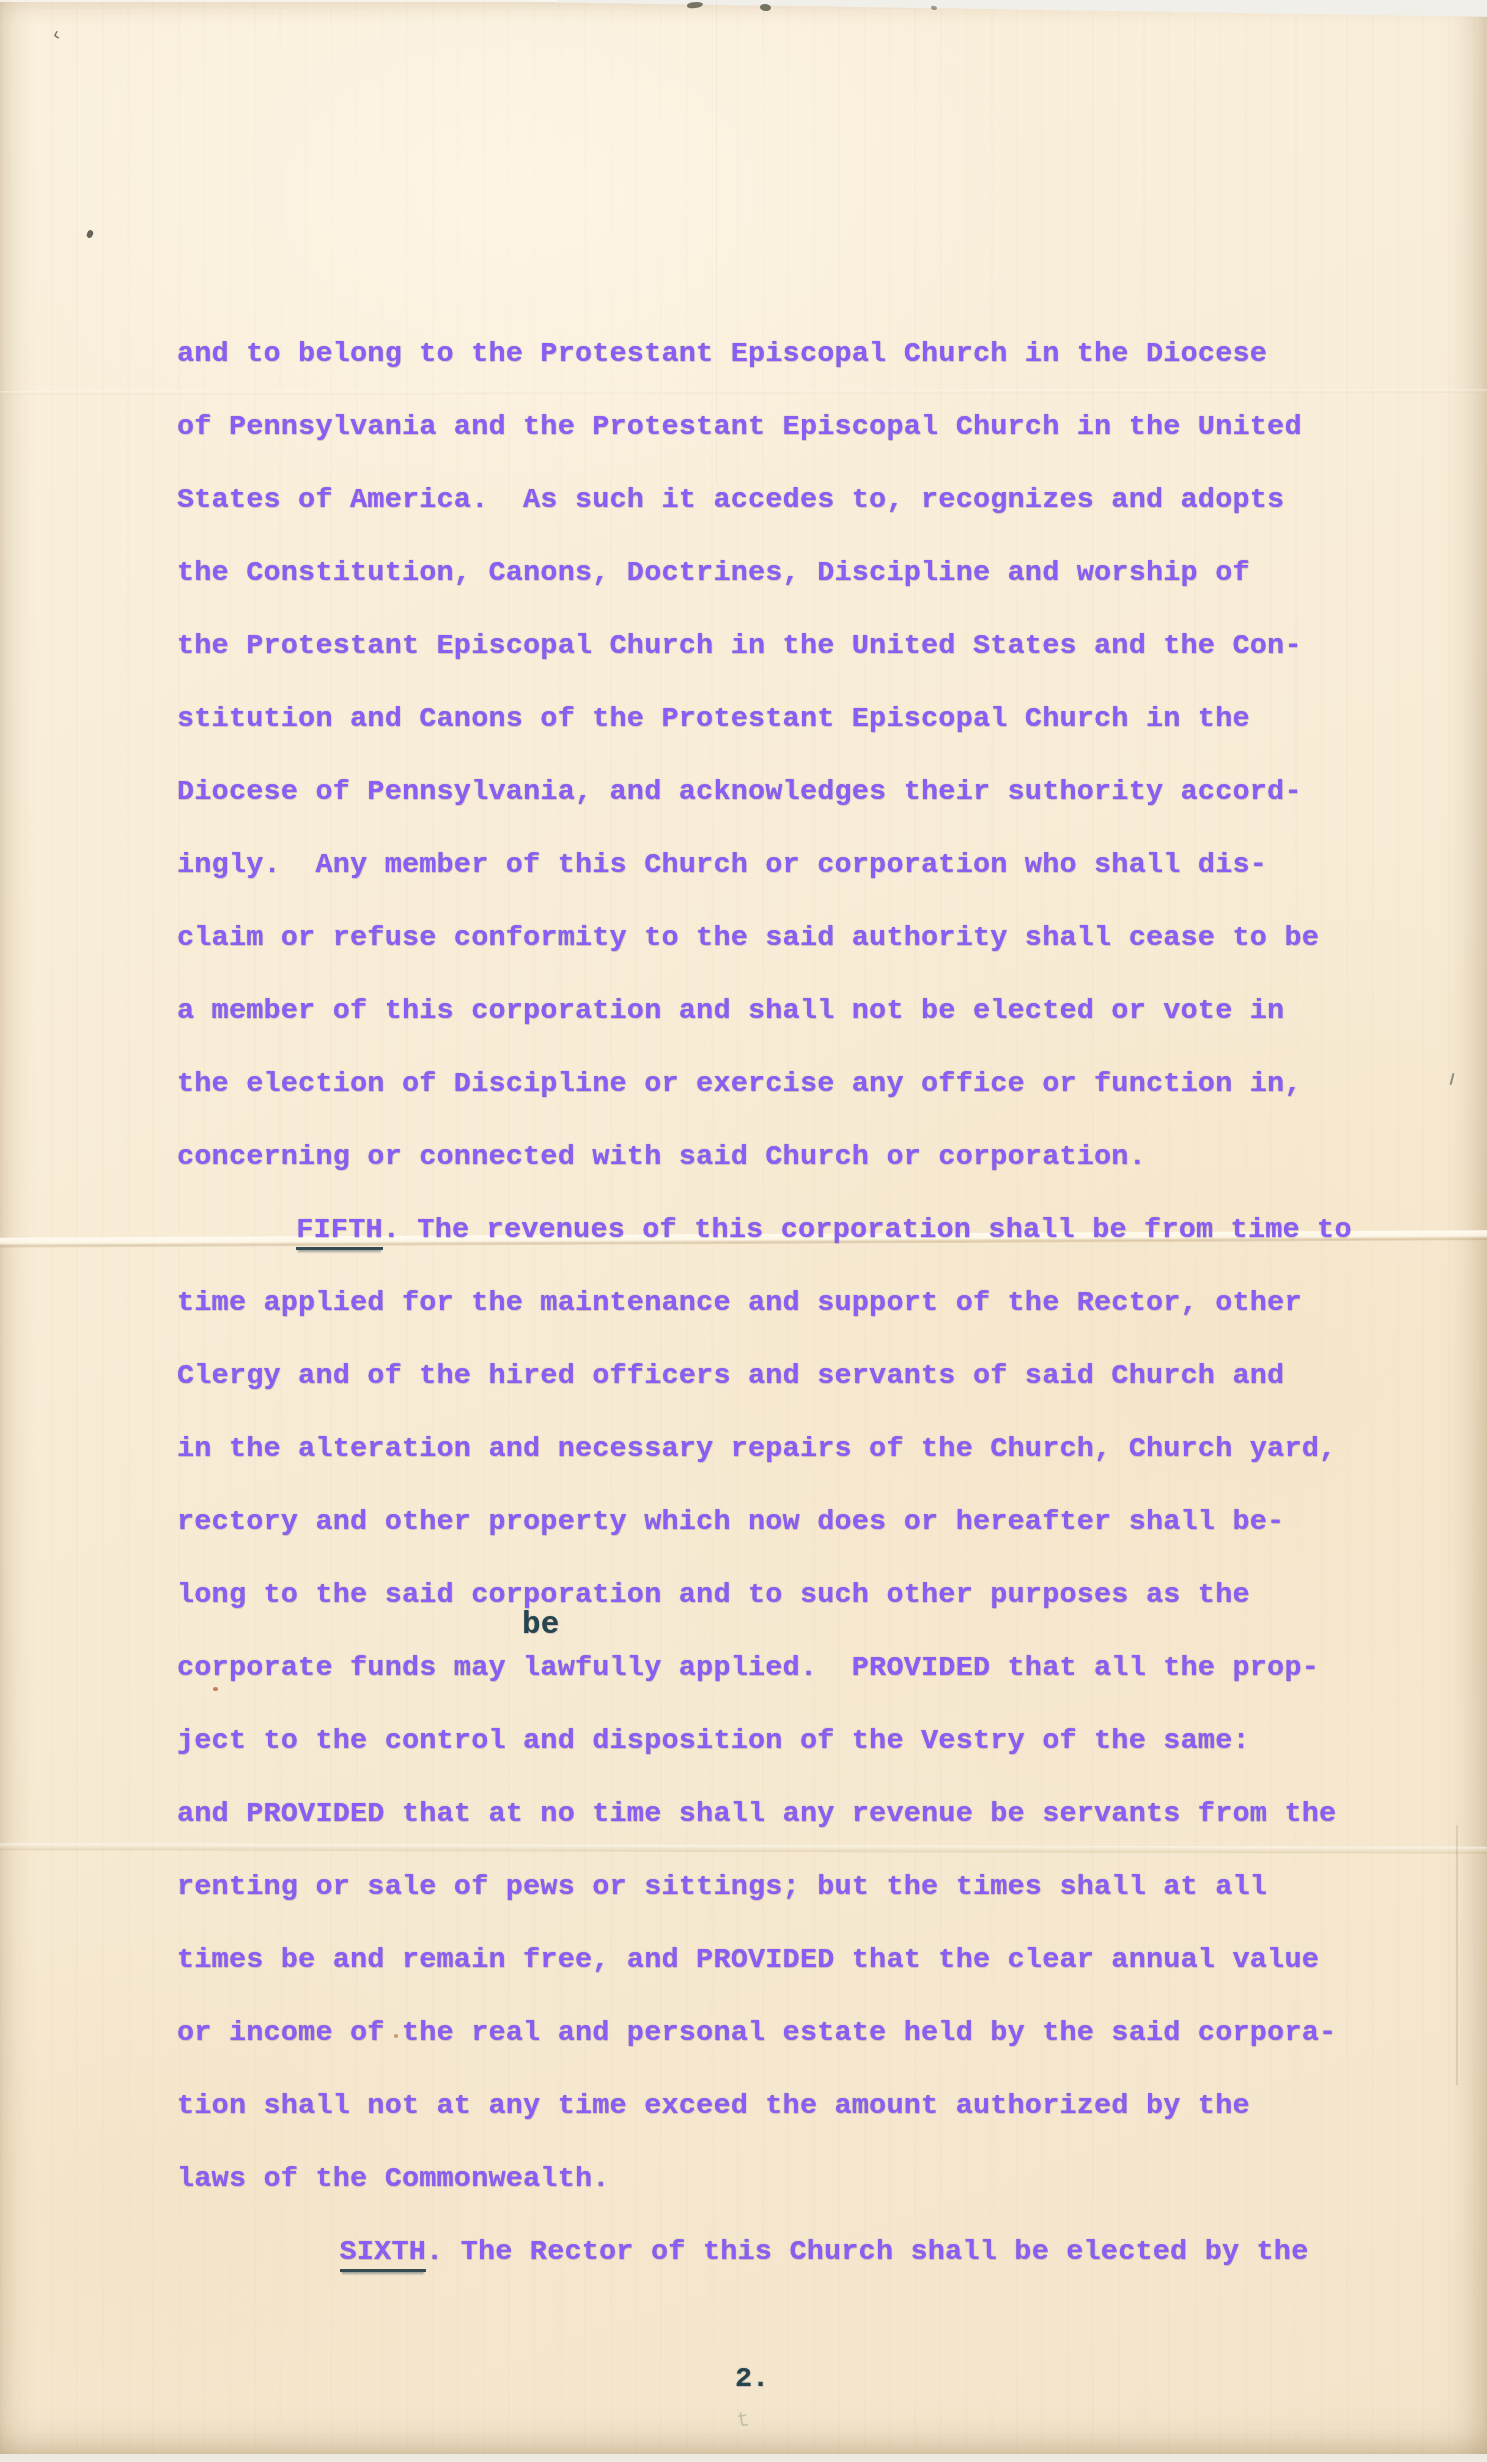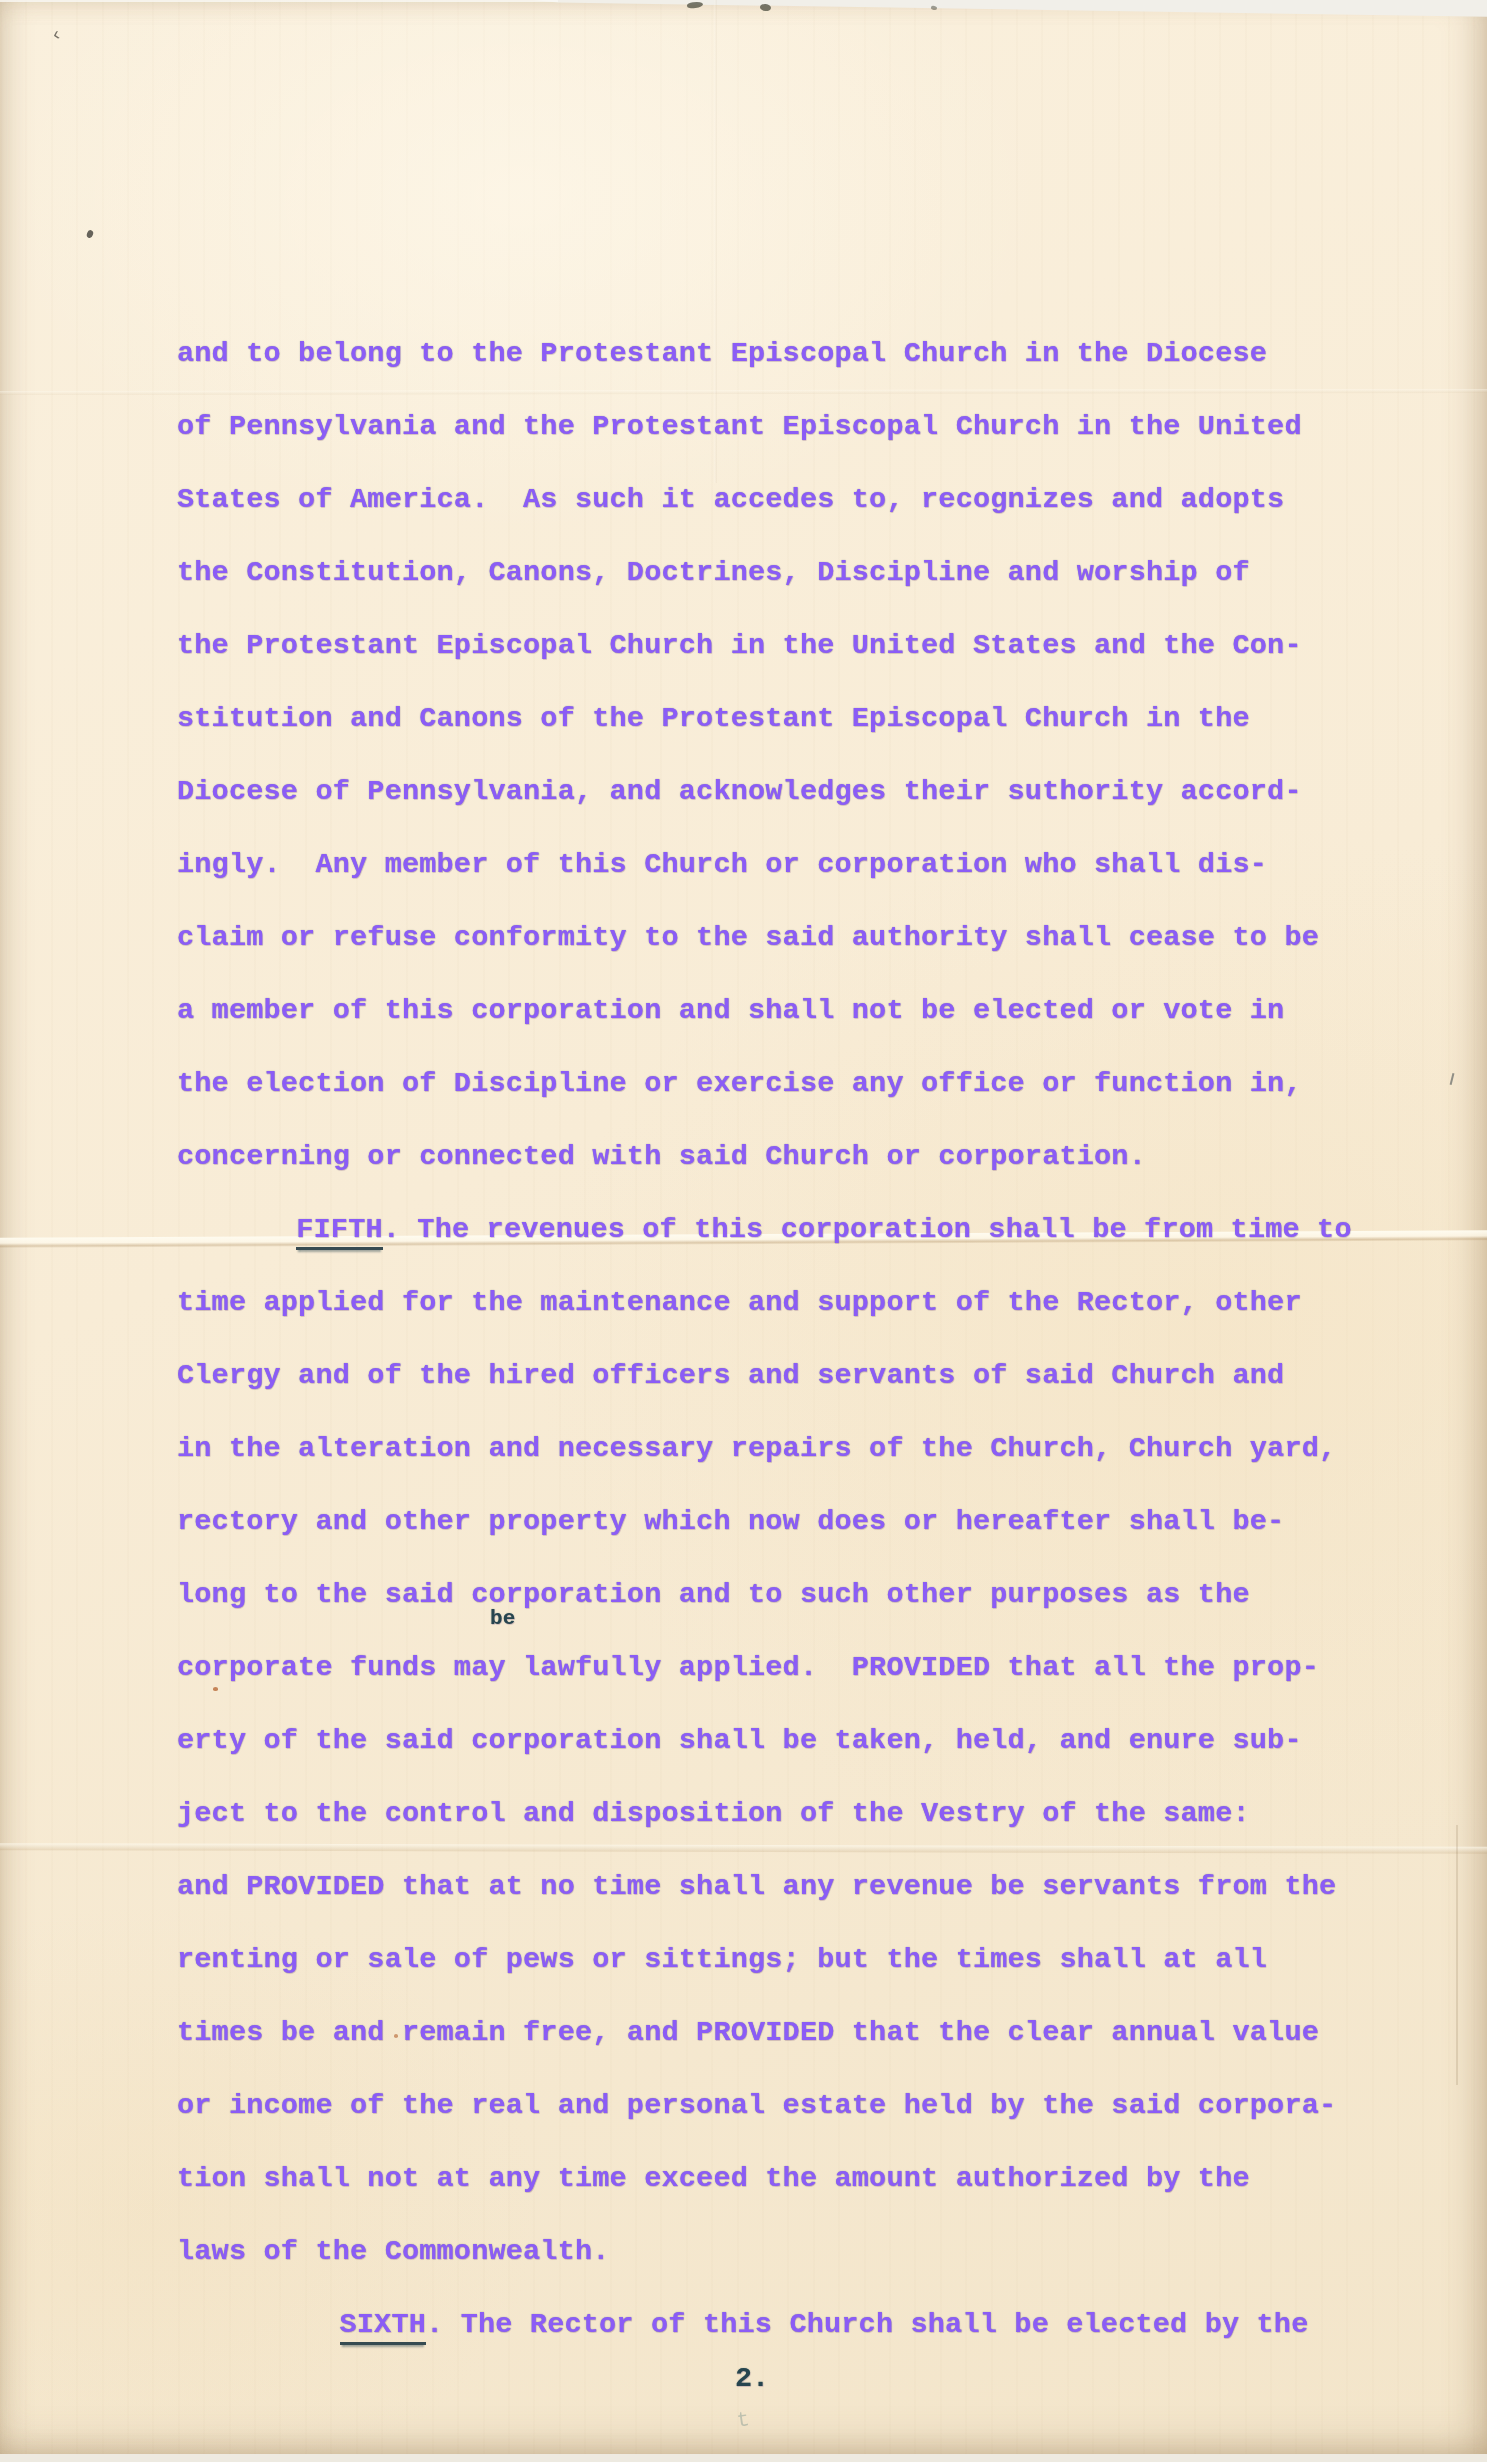--- a/index.html
+++ b/index.html
@@ -111,22 +111,22 @@
     white-space: pre;
   }
   .indent { padding-left: 92px; text-align: center; }
   .underl {
     border-bottom: 3.1px solid rgba(33,58,68,.9);
     padding-bottom: 1.2px;
     box-shadow: 0 4.3px 1.9px -1.9px rgba(39,69,79,.45);
   }
   .insert-word {
     position: absolute;
-    left: 490px; top: 1607px;
-    font-size: 21px; font-weight: 700;
+    left: 522px; top: 1607px;
+    font-size: 31px; font-weight: 700;
     letter-spacing: 0.2px;
     color: #27454f;
     text-shadow: 0.6px 1.2px 0.6px rgba(128,72,128,.20), 0 0 1.2px rgba(25,65,75,.45);
   }
   .page-number {
     position: absolute;
     left: 735px; top: 2362px;
     font-size: 28.5px; font-weight: 700;
     color: #27454f;
     text-shadow: 0.6px 1.2px 0.6px rgba(128,72,128,.20), 0 0 1.2px rgba(25,65,75,.45);
@@ -171,21 +171,20 @@
     <div class="line"><span>a member of this corporation and shall not be elected or vote in</span></div>
     <div class="line"><span>the election of Discipline or exercise any office or function in,</span></div>
     <div class="line"><span>concerning or connected with said Church or corporation.</span></div>
     <div class="line indent"><span class="underl">FIFTH</span><span>. The revenues of this corporation shall be from time to</span></div>
     <div class="line"><span>time applied for the maintenance and support of the Rector, other</span></div>
     <div class="line"><span>Clergy and of the hired officers and servants of said Church and</span></div>
     <div class="line"><span>in the alteration and necessary repairs of the Church, Church yard,</span></div>
     <div class="line"><span>rectory and other property which now does or hereafter shall be-</span></div>
     <div class="line"><span>long to the said corporation and to such other purposes as the</span></div>
     <div class="line"><span>corporate funds may lawfully applied.  PROVIDED that all the prop-</span></div>
-    <div class="line"><span>erty of the said corporation shall be taken, held, and enure sub-</span></div>
     <div class="line"><span>ject to the control and disposition of the Vestry of the same:</span></div>
     <div class="line"><span>and PROVIDED that at no time shall any revenue be servants from the</span></div>
     <div class="line"><span>renting or sale of pews or sittings; but the times shall at all</span></div>
     <div class="line"><span>times be and remain free, and PROVIDED that the clear annual value</span></div>
     <div class="line"><span>or income of the real and personal estate held by the said corpora-</span></div>
     <div class="line"><span>tion shall not at any time exceed the amount authorized by the</span></div>
     <div class="line"><span>laws of the Commonwealth.</span></div>
     <div class="line indent"><span class="underl">SIXTH</span><span>. The Rector of this Church shall be elected by the</span></div>
   </div>
 

